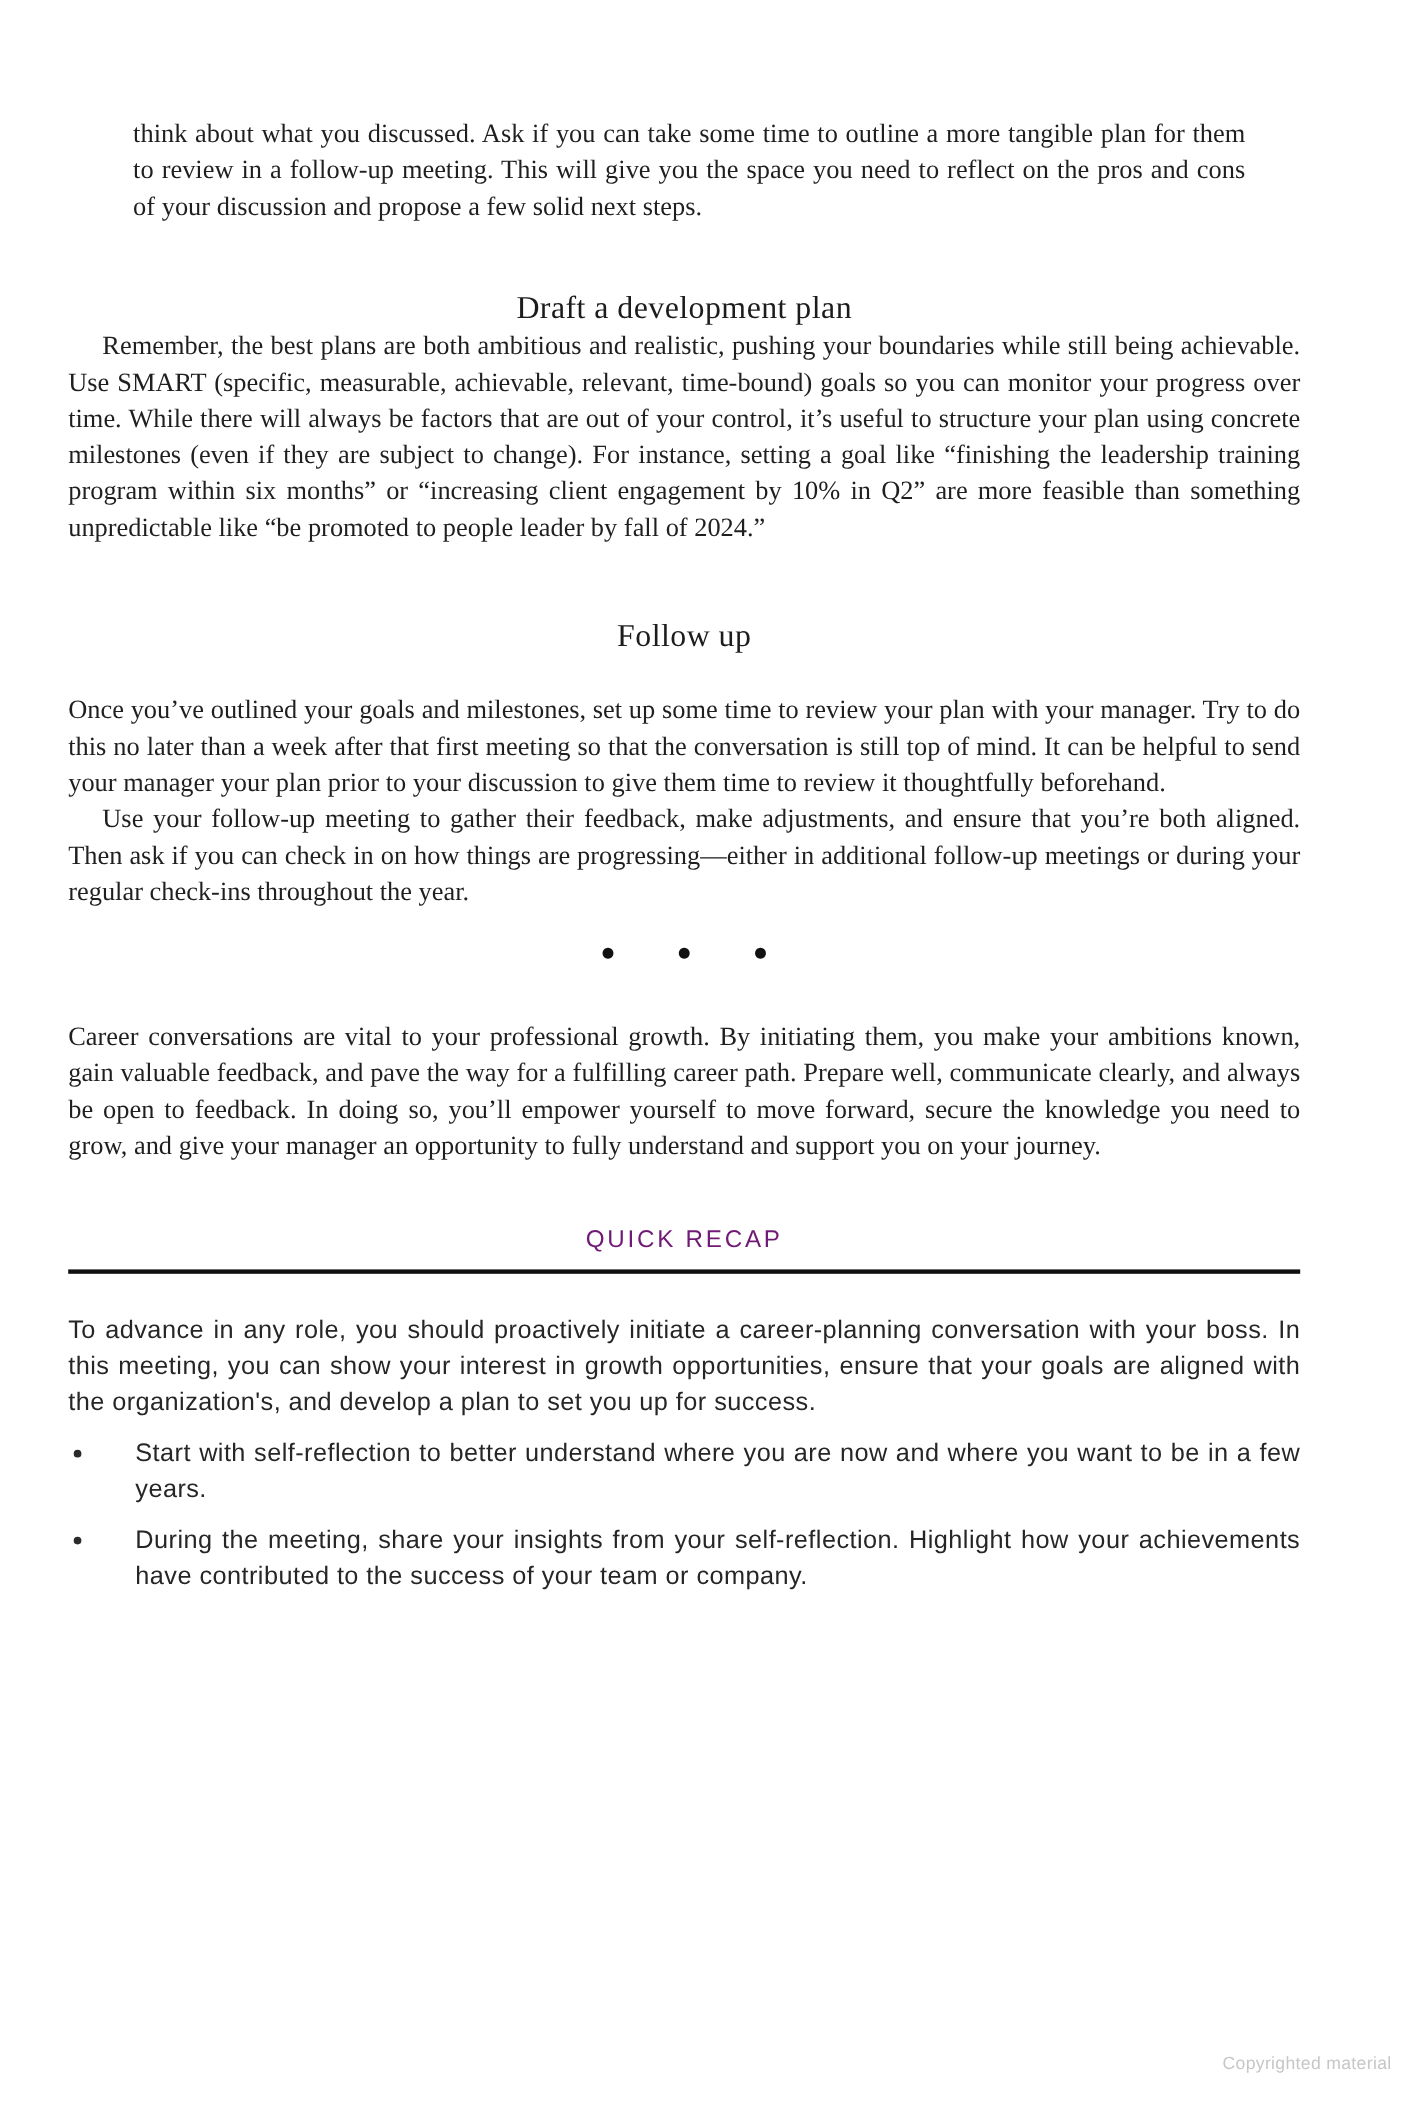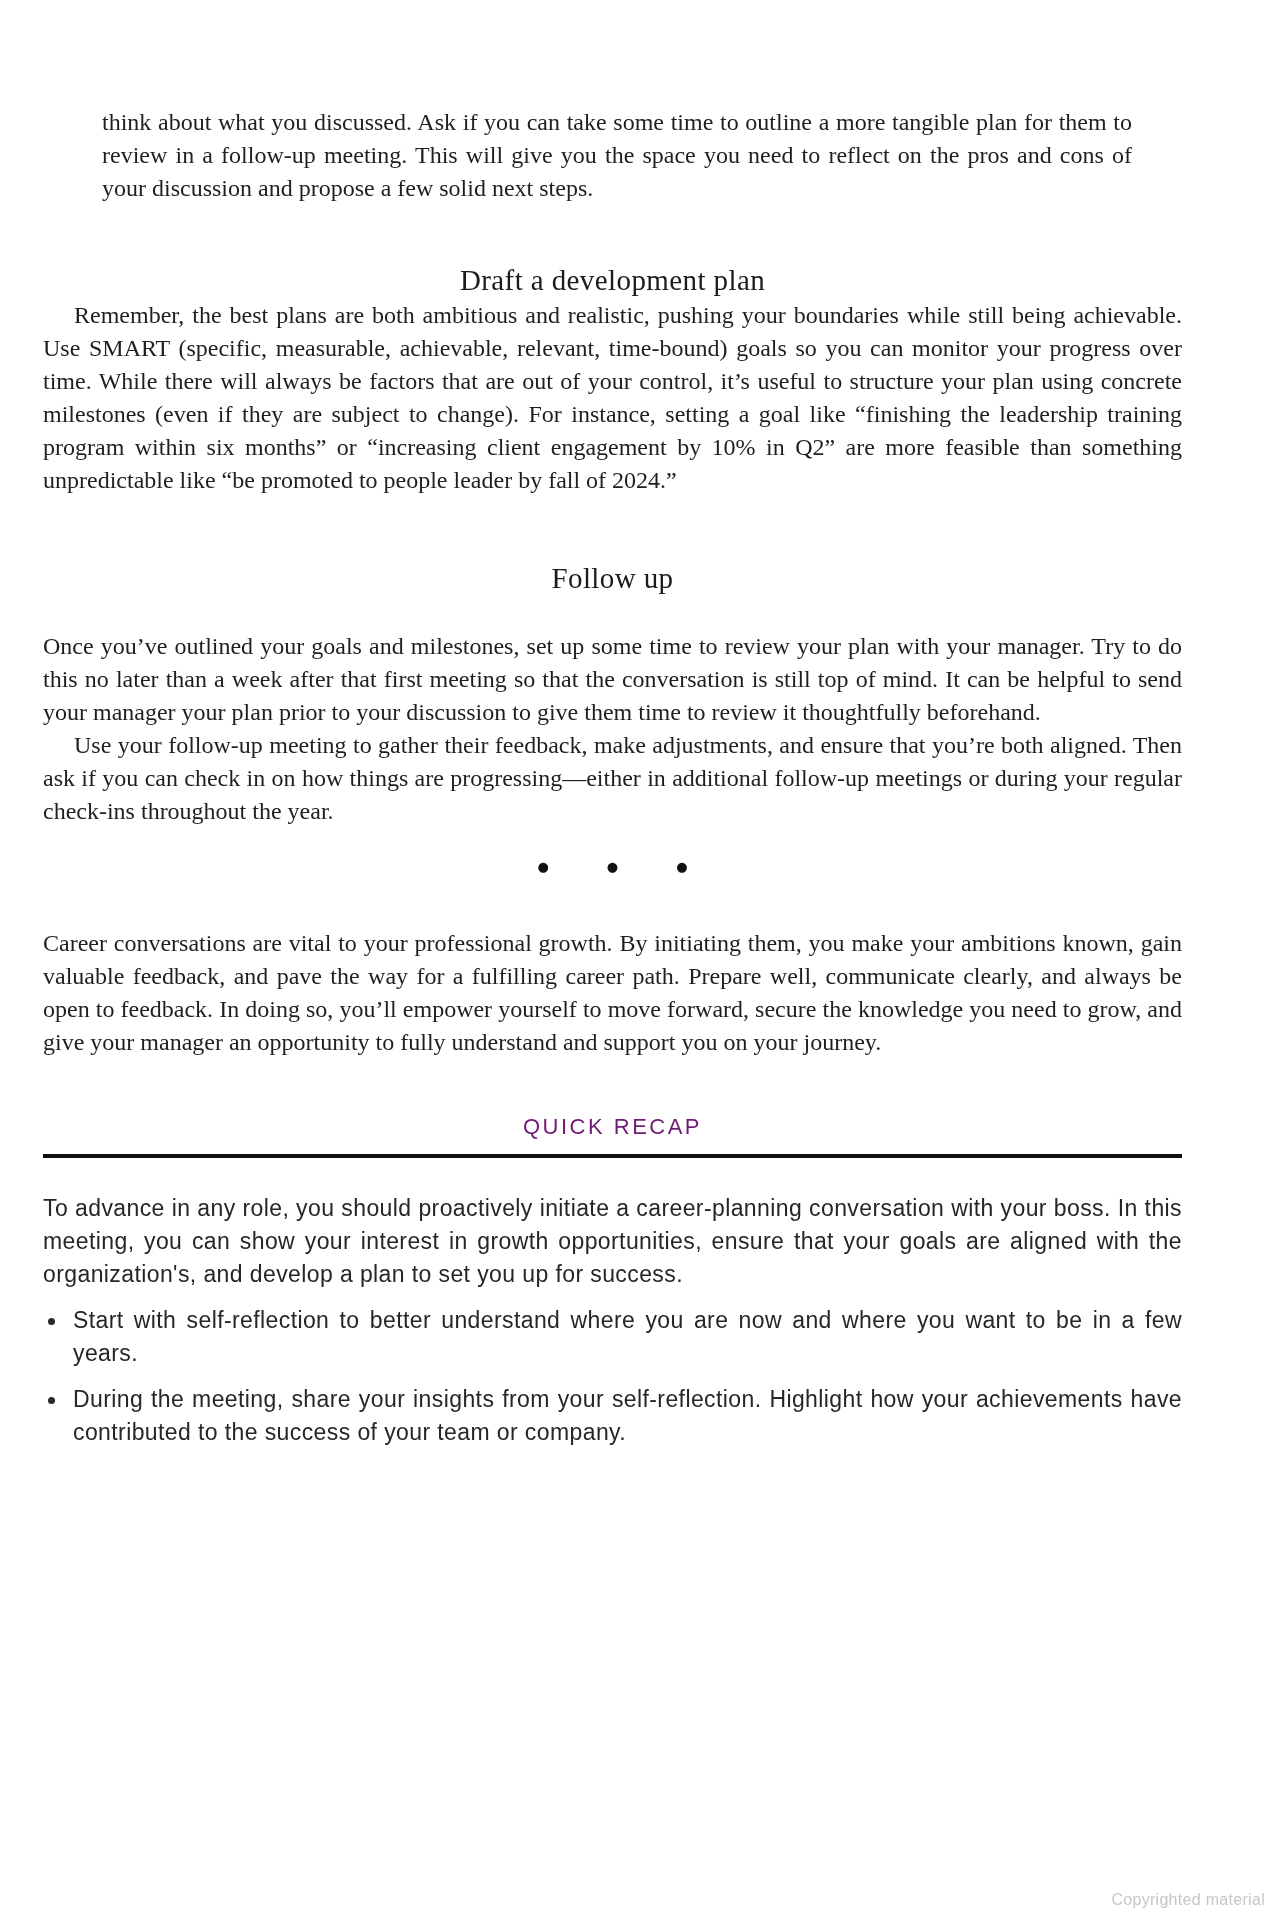--- a/index.html
+++ b/index.html
@@ -7,21 +7,21 @@
     padding: 0;
     background: #ffffff;
   }
   .page {
     position: relative;
     width: 1280px;
     height: 1918px;
     margin: 0 auto;
     background: #ffffff;
     box-sizing: border-box;
-    padding: 106px 98px 0 43px;
+    padding: 106px 98px 0 62px;
     color: #1f1f1f;
     overflow: hidden;
     border-radius: 15px;
   }
   .serif {
     font-family: "Liberation Serif", "DejaVu Serif", serif;
     font-size: 24px;
     line-height: 33px;
     color: #1f1f1f;
   }
@@ -117,20 +117,21 @@
     letter-spacing: 0.4px;
   }
 
   .bullet-list {
     margin-top: 7px;
   }
   .bullet-item {
     display: flex;
     align-items: flex-start;
     margin-top: 13px;
+    gap: 31px;
   }
   .bullet-marker {
     flex: none;
     width: 30px;
     box-sizing: border-box;
     padding-left: 5px;
   }
   .bullet-marker::before {
     content: '';
     display: block;
@@ -143,21 +144,21 @@
   .bullet-text {
     flex: 1;
     font-size: 23px;
     line-height: 33px;
     letter-spacing: 0.4px;
   }
 
   .watermark {
     position: absolute;
     right: 15px;
-    bottom: 9px;
+    bottom: 32px;
     font-size: 16px;
     letter-spacing: 0.3px;
     color: #c6c6c6;
   }
 </style>
 </head>
 <body>
 
 <div class="page">
 

